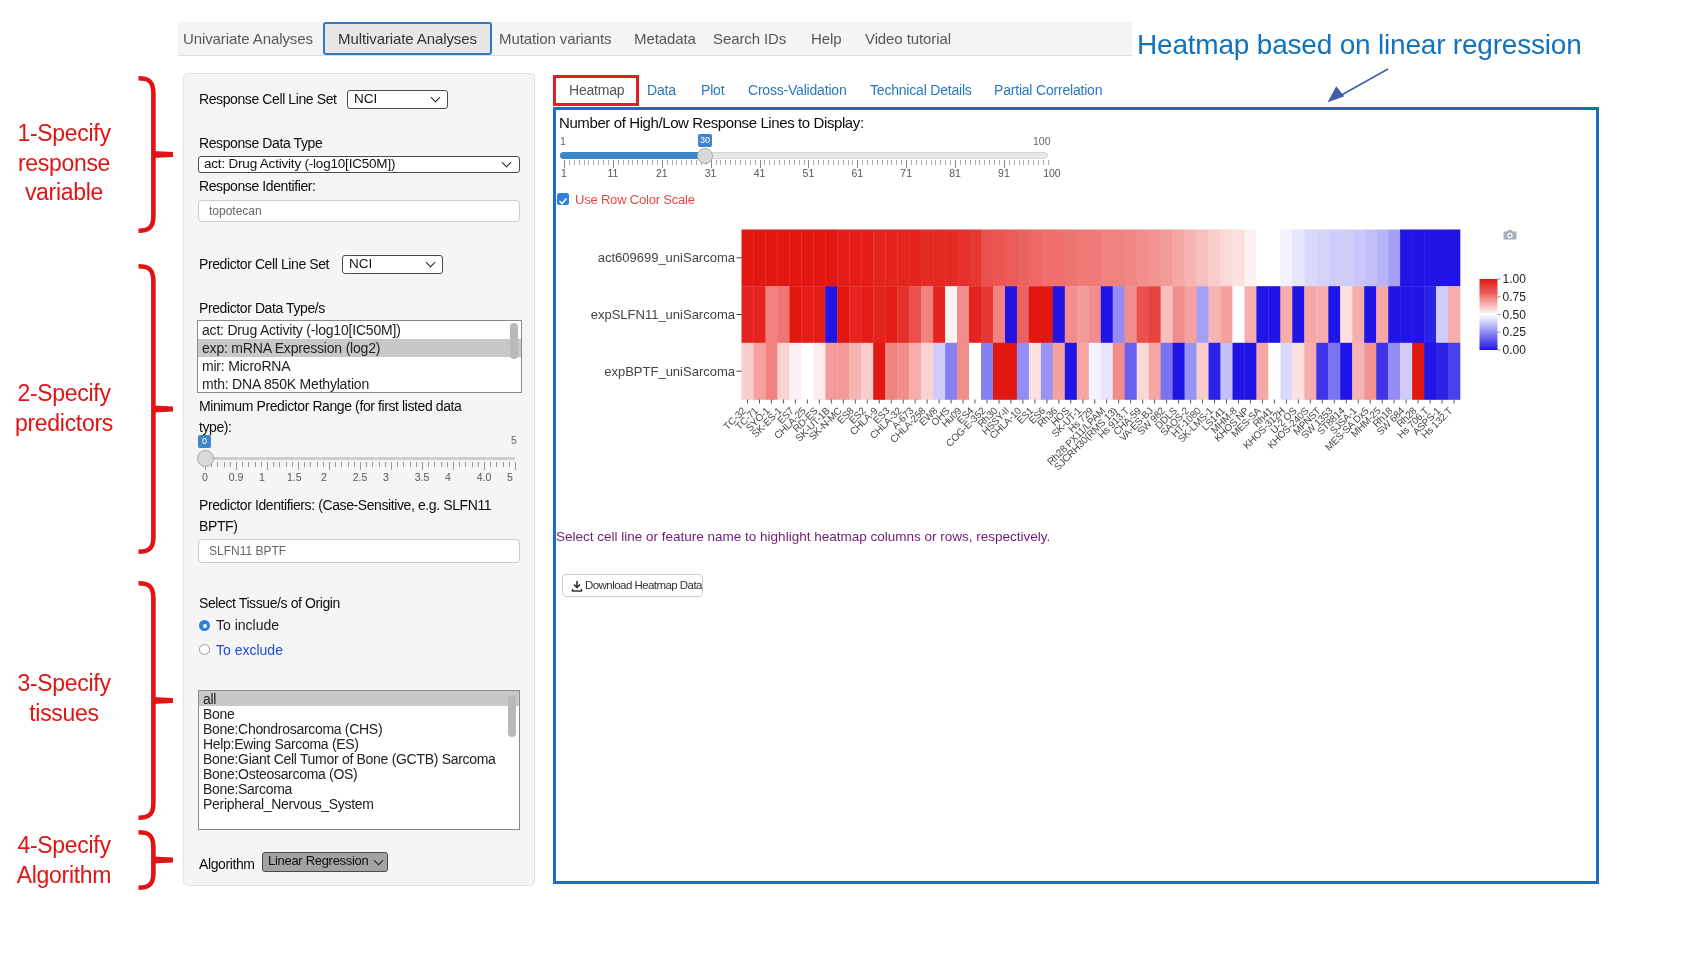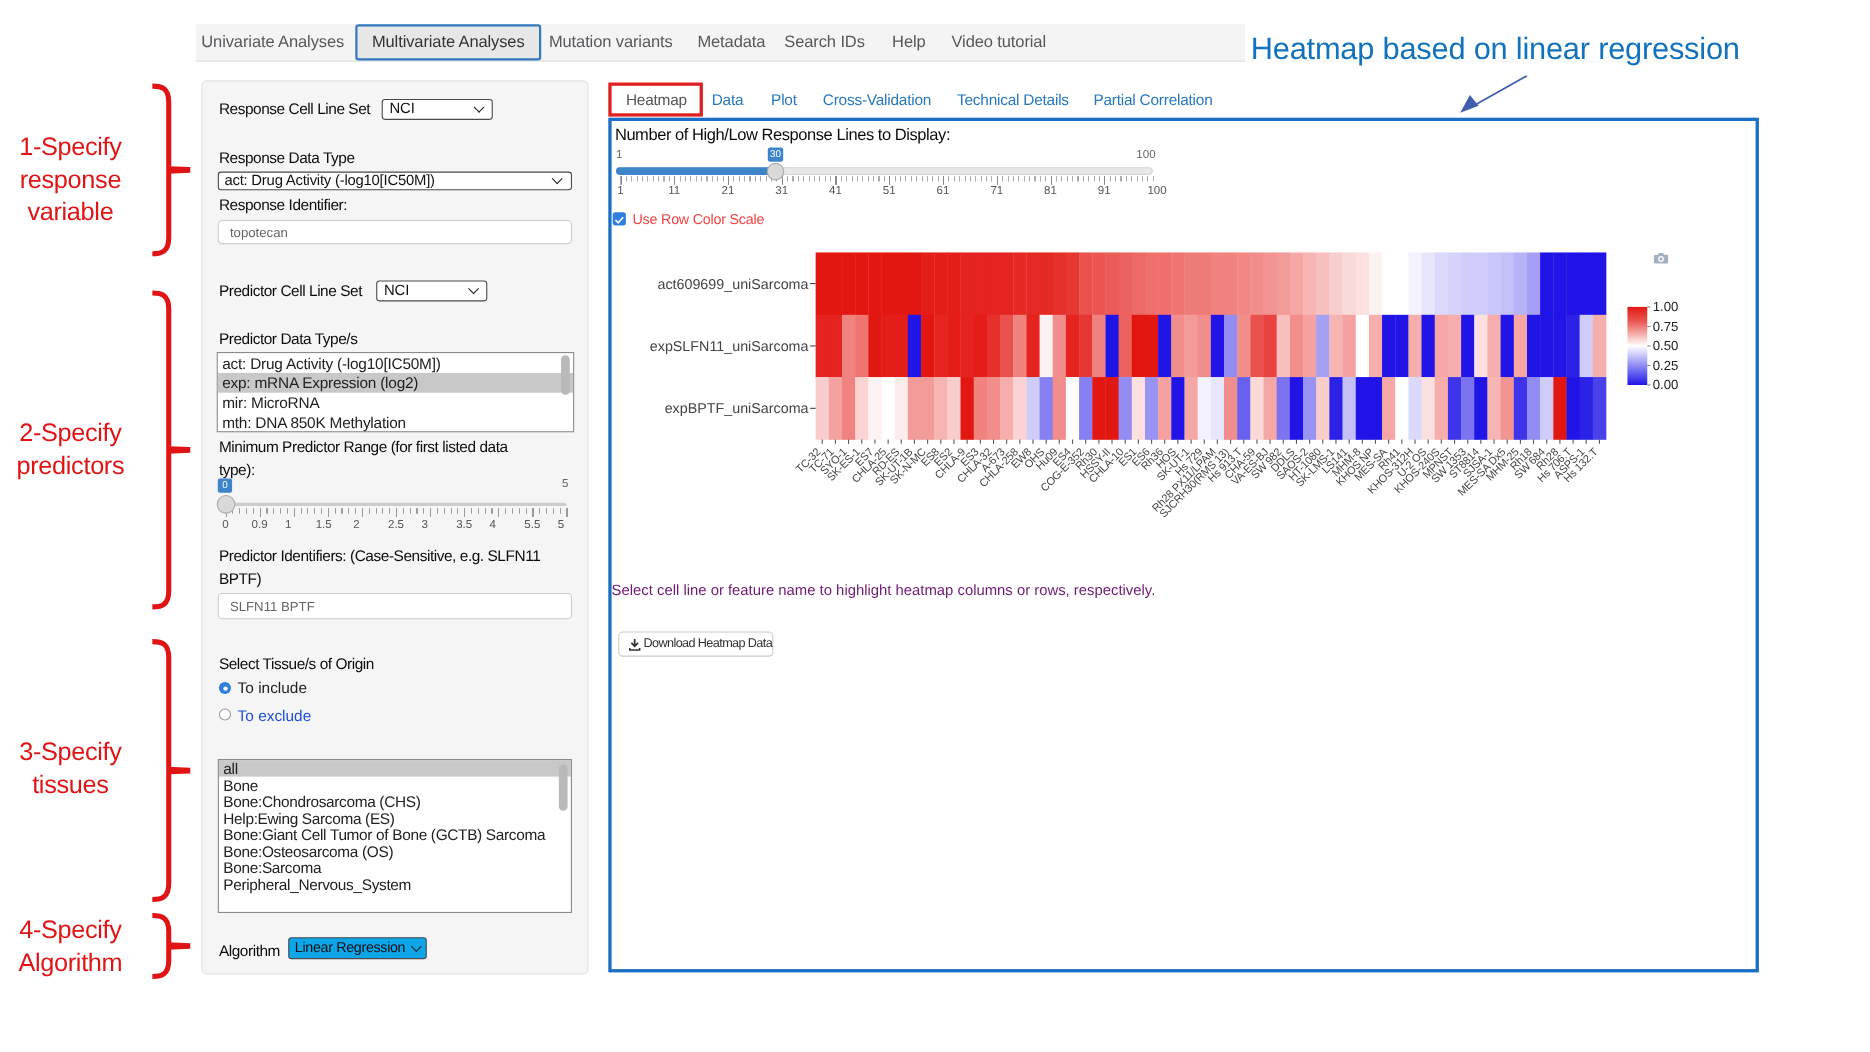--- a/index.html
+++ b/index.html
@@ -69,21 +69,21 @@
 <div class="abs" style="left:200px;top:471px;width:320px;font-size:10.5px;color:#555">
 <span class="abs" style="left:0;width:10px;text-align:center">0</span>
     <span class="abs" style="left:25px;width:22px;text-align:center">0.9</span>
     <span class="abs" style="left:57px;width:10px;text-align:center">1</span>
     <span class="abs" style="left:87px;width:22px;">1.5</span>
     <span class="abs" style="left:119px;width:10px;text-align:center">2</span>
     <span class="abs" style="left:149px;width:22px;text-align:center">2.5</span>
     <span class="abs" style="left:181px;width:10px;text-align:center">3</span>
     <span class="abs" style="left:211px;width:22px;text-align:center">3.5</span>
     <span class="abs" style="left:243px;width:10px;text-align:center">4</span>
-    <span class="abs" style="left:273px;width:22px;text-align:center">5.5</span>
+    <span class="abs" style="left:273px;width:22px;text-align:center">4.0</span>
     <span class="abs" style="left:305px;width:10px;text-align:center">5</span>
 </div>
 <div class="lab" style="left:199px;top:495px;line-height:21px">Predictor Identifiers: (Case-Sensitive, e.g. SLFN11<br>BPTF)</div>
 <div class="abs" style="left:198px;top:539px;width:322px;height:24px;background:#fff;border:1px solid #ccc;border-radius:4px;font-size:12px;line-height:22px;padding-left:10px;color:#666">SLFN11 BPTF</div>
 
 <div class="lab" style="left:199px;top:595px">Select Tissue/s of Origin</div>
 <div class="abs" style="left:199px;top:620px;width:11px;height:11px;border-radius:50%;background:#2f7fe0"></div>
 <div class="abs" style="left:202.5px;top:623.5px;width:4px;height:4px;border-radius:50%;background:#fff"></div>
 <div class="abs" style="left:216px;top:617px;font-size:14px;color:#222">To include</div>
 <div class="abs" style="left:199px;top:644px;width:11px;height:11px;border-radius:50%;background:#fff;border:1px solid #999"></div>
@@ -94,21 +94,21 @@
 <div class="opt2">Bone</div>
 <div class="opt2">Bone:Chondrosarcoma (CHS)</div>
 <div class="opt2">Help:Ewing Sarcoma (ES)</div>
 <div class="opt2">Bone:Giant Cell Tumor of Bone (GCTB) Sarcoma</div>
 <div class="opt2">Bone:Osteosarcoma (OS)</div>
 <div class="opt2">Bone:Sarcoma</div>
 <div class="opt2">Peripheral_Nervous_System</div>
 <div class="abs" style="right:3px;top:4px;width:8px;height:42px;background:#b9b9b9;border-radius:4px"></div>
 </div>
 <div class="lab" style="left:199px;top:856px">Algorithm</div>
-<div class="abs" style="left:262px;top:852px;width:126px;height:20px;background:#0ea5e9;border:1.6px solid #4a4a4a;border-radius:3px;font-size:13px;line-height:16px;padding-left:5px;color:#111;letter-spacing:-0.3px">Linear Regression<i class="chev" style="right:5px;top:4px"></i></div>
+<div class="abs" style="left:262px;top:852px;width:126px;height:20px;background:#a3a3a3;border:1.6px solid #4a4a4a;border-radius:3px;font-size:13px;line-height:16px;padding-left:5px;color:#111;letter-spacing:-0.3px">Linear Regression<i class="chev" style="right:5px;top:4px"></i></div>
 
 <div class="abs" style="left:553px;top:107px;width:1046px;height:777px;border:3px solid #1a6fc4"></div>
 <div class="abs" style="left:552.5px;top:75px;width:86px;height:31px;border:3.5px solid #e02020"></div>
 <div class="tab" style="left:569px;color:#555">Heatmap</div>
 <div class="tab" style="left:647px">Data</div>
 <div class="tab" style="left:701px">Plot</div>
 <div class="tab" style="left:748px">Cross-Validation</div>
 <div class="tab" style="left:870px">Technical Details</div>
 <div class="tab" style="left:994px">Partial Correlation</div>
 

